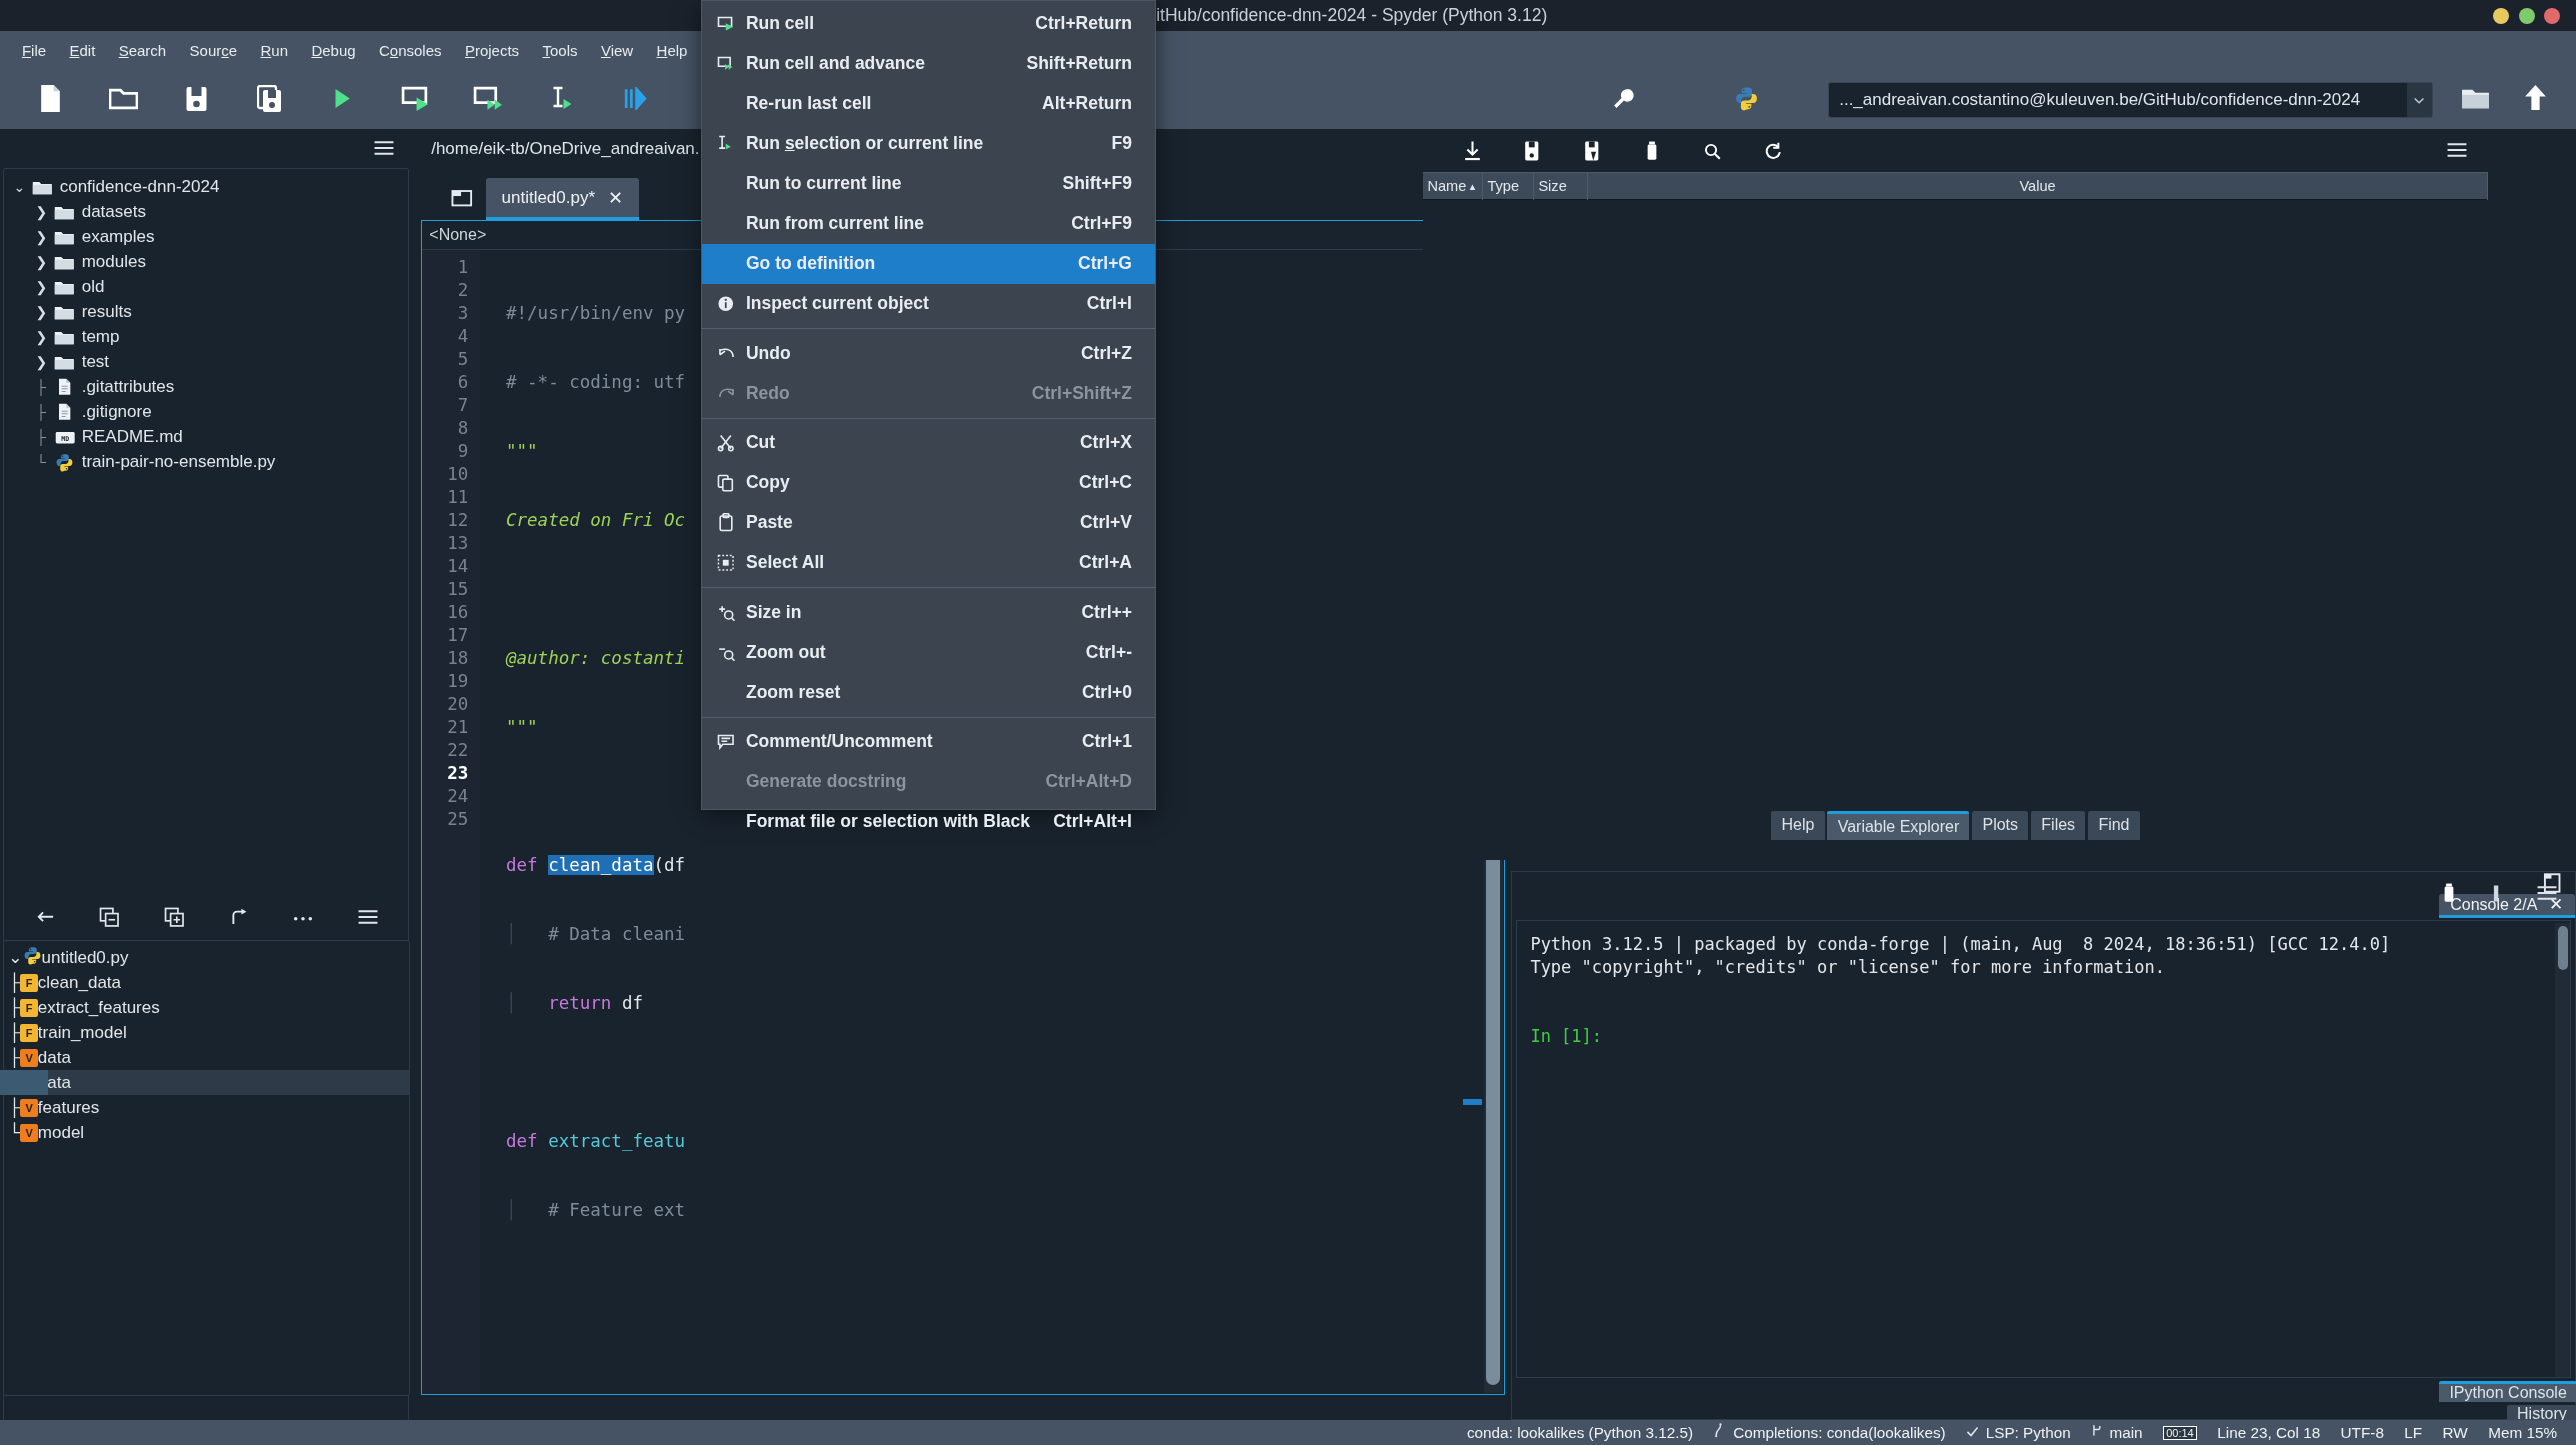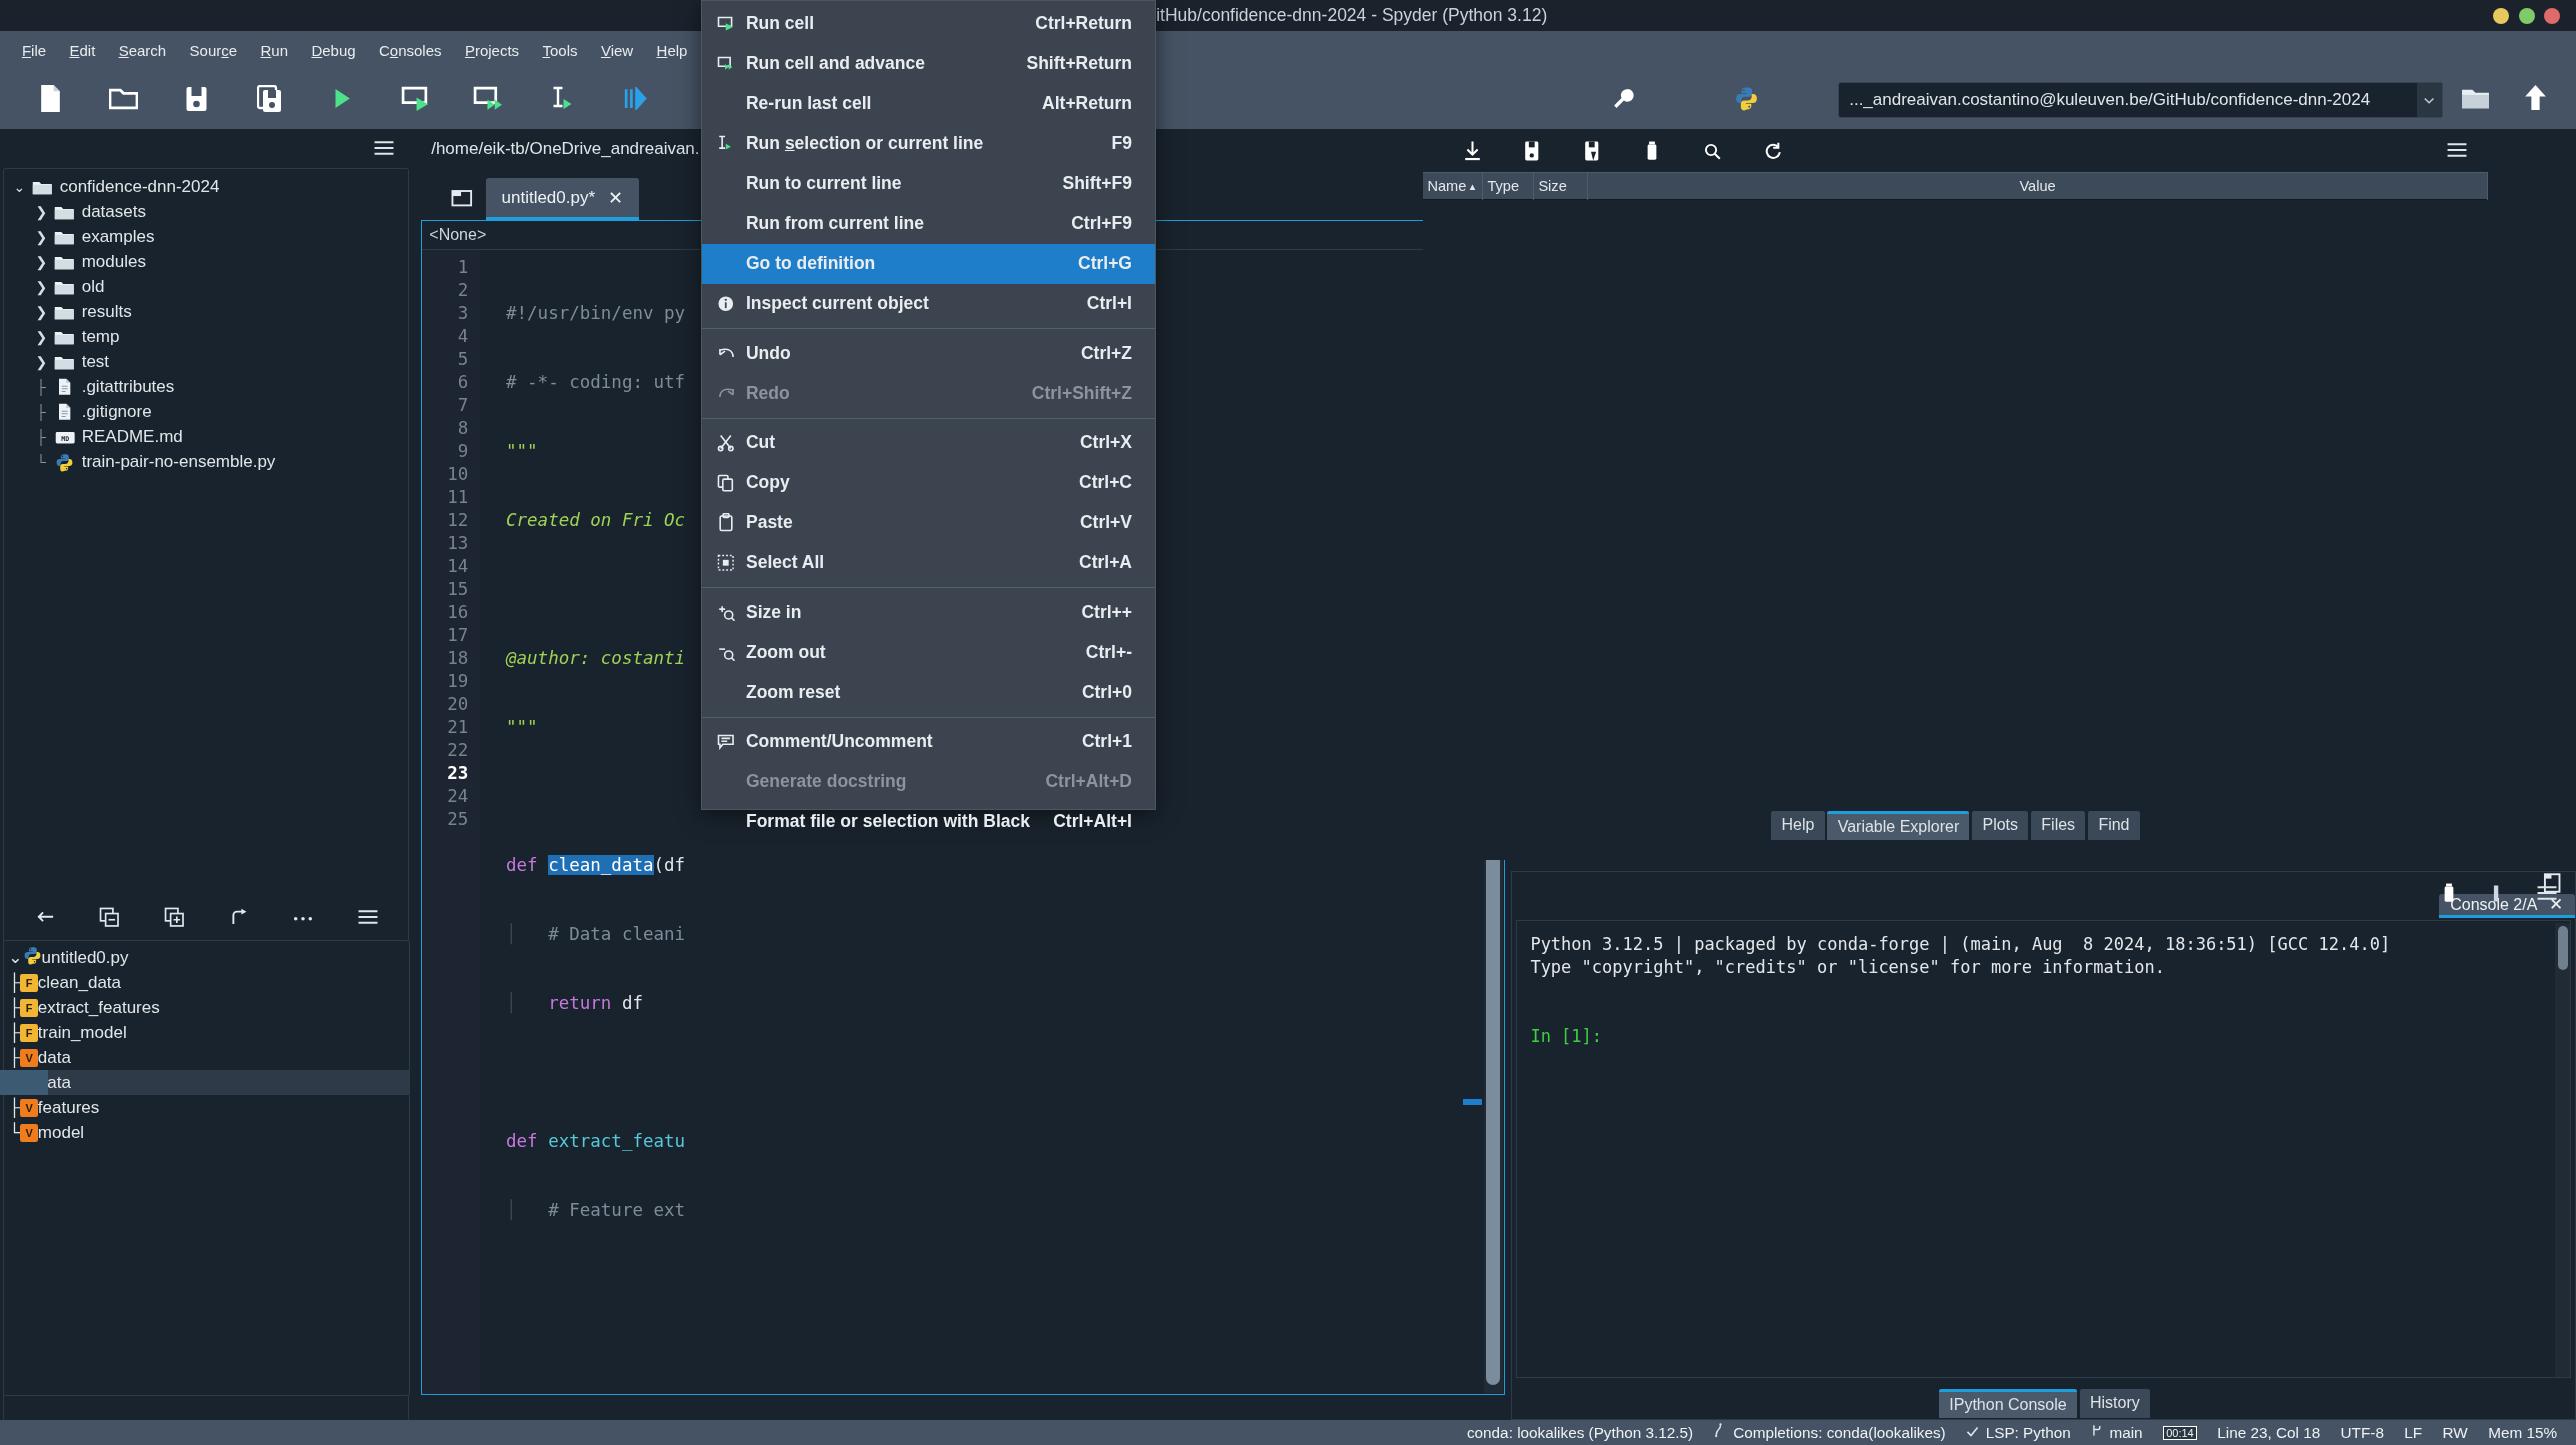--- a/index.html
+++ b/index.html
@@ -41,21 +41,21 @@
     position: absolute; left: 0; top: 68px; width: 2576px; height: 61px;
     background: #455364; display: flex; align-items: center;
   }
   .tbtn {
     width: 57px; height: 45px; display: flex; align-items: center; justify-content: center;
     border-radius: 2.9px; margin-right: 16px;
   }
   .tbtn svg { display: block; }
 
   .pathcombo {
-    position: absolute; right: 133px; top: 82px;
+    position: absolute; right: 143px; top: 82px;
     width: 605px; height: 36px;
     background: #19232d; border: 0.7px solid #3a4450; border-radius: 2.9px;
     display: flex; align-items: center; color: #dfe5ea; font-size: 17px;
     padding-left: 10.2px; overflow: hidden; white-space: nowrap;
   }
   .pathcombo .arrow {
     position: absolute; right: 0; top: 0; height: 35px; width: 25px;
     background: #2b3643; display: flex; align-items: center; justify-content: center;
   }
 
@@ -189,21 +189,21 @@
   .con-tools { position: absolute; right: 17.5px; top: 10.2px; display: flex; gap: 34px; align-items: center; }
   .console {
     position: absolute; left: 4.4px; right: 4.4px; top: 48px; bottom: 41px;
     border: 0.7px solid #2e3a47; background: #19232d;
     font-family: "DejaVu Sans Mono", monospace; font-size: 17px; line-height: 23px;
     color: #e3e7eb; padding: 11.7px 13px; white-space: pre; overflow: hidden;
   }
   .console .prompt { color: #3dd13d; }
   .conscroll { position: absolute; right: 5.1px; top: 51px; bottom: 42px; width: 14.6px; background: #212b36; }
   .conscroll .thumb { position: absolute; left: 2.2px; right: 2.2px; top: 2.9px; height: 44px; background: #6f7f8e; border-radius: 5.8px; }
-  .cbottabs { position: absolute; left: 0; bottom: 1.5px; width: 1065px; height: 31px; display: flex; align-items: flex-end; justify-content: center; gap: 2.9px; }
+  .cbottabs { position: absolute; left: 0; bottom: 1.5px; width: 1065px; height: 31px; display: flex; align-items: flex-end; justify-content: center; gap: 2.9px; flex-direction: column; }
 
   
   .statusbar {
     position: absolute; left: 0; bottom: 0; width: 2576px; height: 25px;
     background: #455364; display: flex; align-items: center; justify-content: flex-end;
     color: #eef2f5; font-size: 15.3px; padding-right: 19px; gap: 20.4px;
   }
   .statusbar .seg { display: flex; align-items: center; gap: 6.6px; white-space: nowrap; }
   .clockbox { border: 1.5px solid #ffffff; padding: 0 2.2px; font-size: 11px; background: #2b3643; }
 

